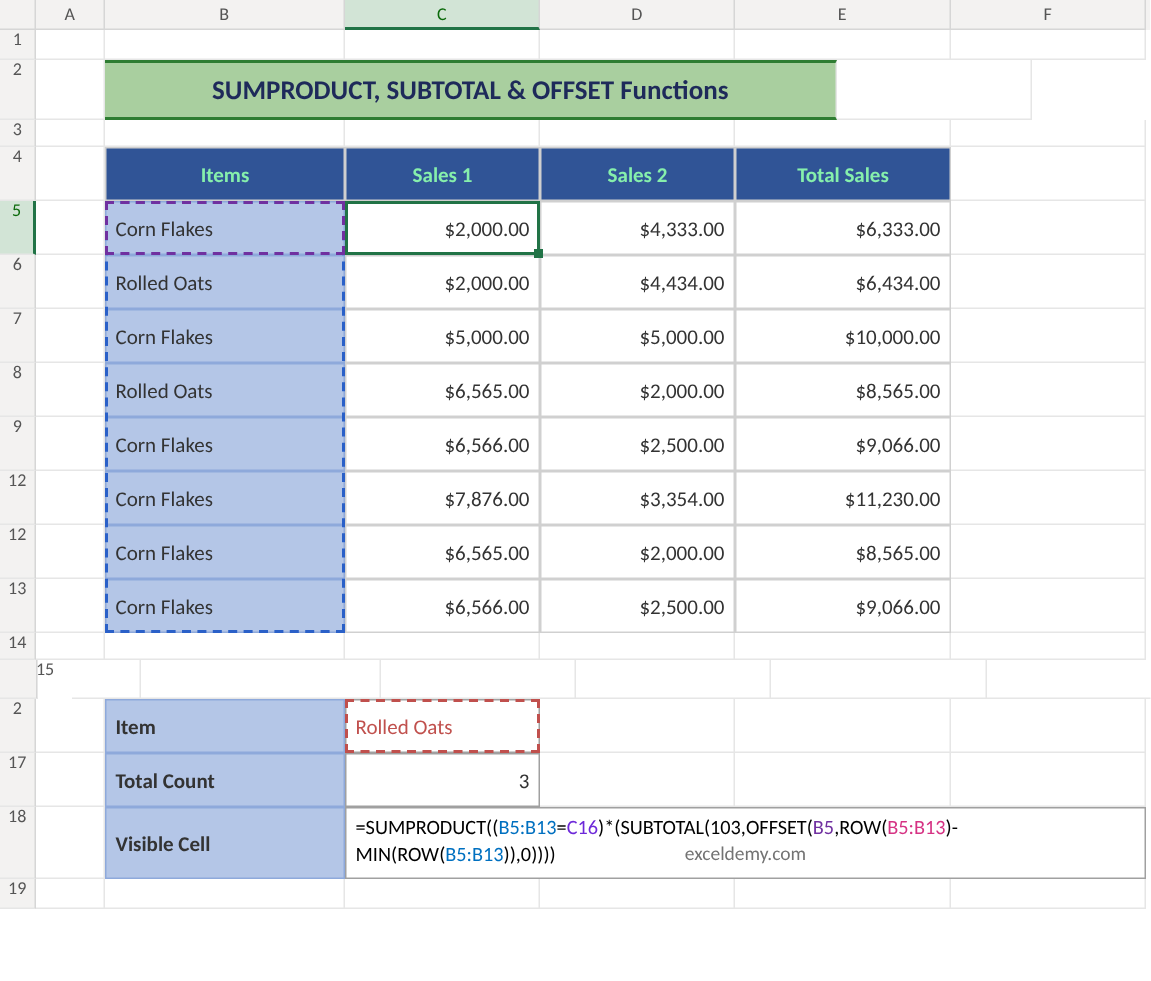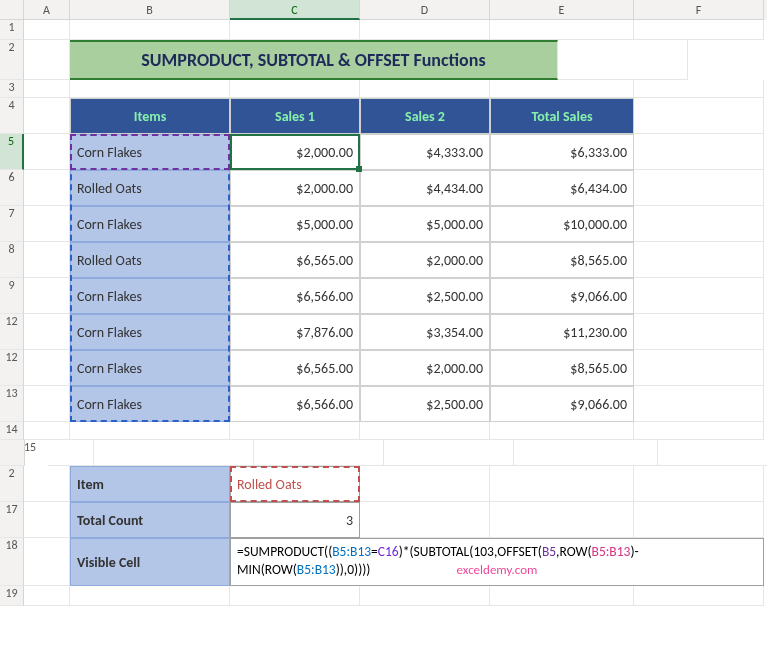--- a/index.html
+++ b/index.html
@@ -144,21 +144,21 @@
   }
   .formula-cell .fn { color: #000; }
   .formula-cell .ref-blue { color: #0070c0; }
   .formula-cell .ref-red { color: #6d28d9; }
   .formula-cell .ref-purple { color: #7030a0; }
   .formula-cell .ref-pink { color: #d63384; }
   .watermark {
     position: absolute;
     left: 0; right: 0; bottom: 6px;
     text-align: center;
-    color: #ec4899;
+    color: #737373;
     font-size: 13px;
     pointer-events: none;
   }
 
   
   .marq {
     position: absolute;
     border: 2px dashed #2a60c8;
     pointer-events: none;
   }

